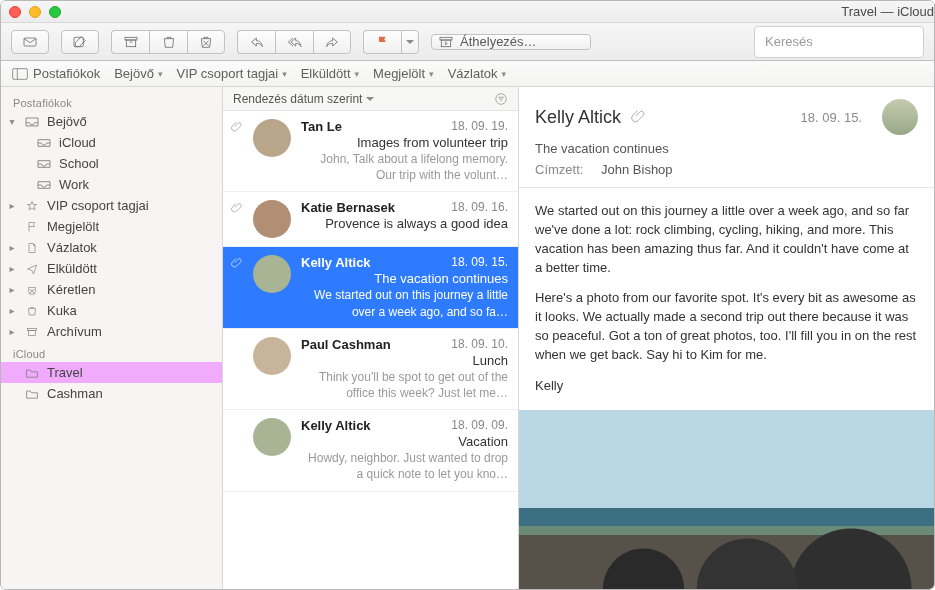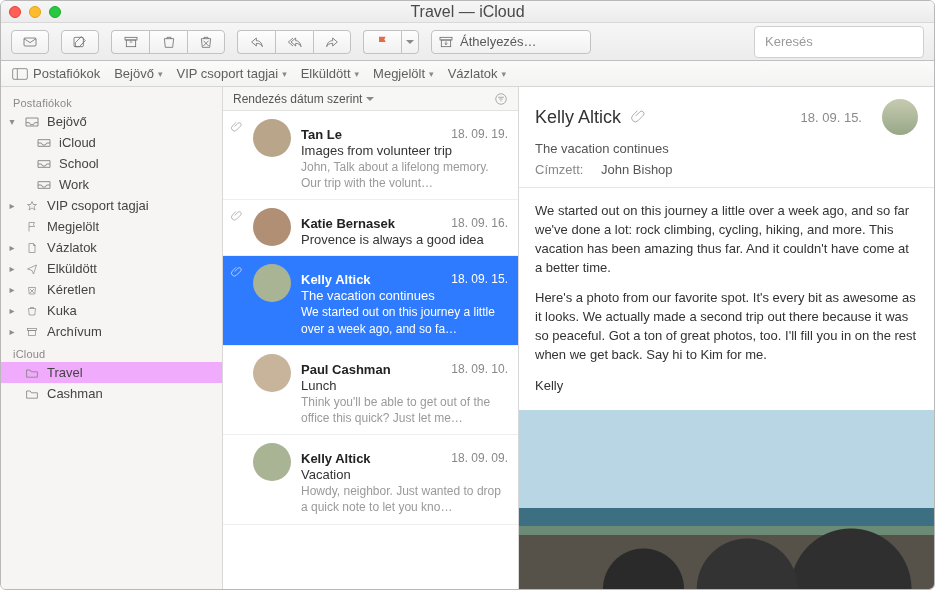--- a/index.html
+++ b/index.html
@@ -24,21 +24,21 @@
     border-bottom: 1px solid #d9d9d9;
     display: flex;
     align-items: center;
     position: relative;
   }
   .traffic-lights { position: absolute; left: 8px; display: flex; gap: 8px; }
   .tl { width: 12px; height: 12px; border-radius: 50%; }
   .tl.red { background: #ff5f57; border: 0.5px solid #e24238; }
   .tl.yellow { background: #ffbd2e; border: 0.5px solid #e1a116; }
   .tl.green { background: #28c940; border: 0.5px solid #1dab2c; }
-  .win-title { flex: 1; text-align: center; font-size: 16px; color: #4a4a4a; }
+  .win-title { flex: 1; text-align: right; font-size: 13px; color: #4a4a4a; }
 
   
   .toolbar {
     height: 38px;
     background: linear-gradient(#f6f6f6, #ececec);
     border-bottom: 1px solid #c0c0c0;
     display: flex;
     align-items: center;
     padding: 0 10px;
     gap: 12px;
@@ -53,21 +53,21 @@
     color: #6a6a6a;
     cursor: default;
   }
   .tb-group .tb-btn { border-radius: 0; border-right-width: 0; }
   .tb-group .tb-btn:first-child { border-radius: 4px 0 0 4px; }
   .tb-group .tb-btn:last-child { border-radius: 0 4px 4px 0; border-right-width: 1px; }
   .tb-btn svg { width: 16px; height: 16px; }
   .flag-btn svg path { fill: #e06c4a; }
   .flag-dd { width: 18px; }
   .move-btn {
-    height: 24px; display: flex; align-items: center;
+    height: 16px; display: flex; align-items: center;
     background: linear-gradient(#fdfdfd,#f1f1f1);
     border: 1px solid #c2c2c2; border-radius: 4px;
     padding: 0 10px 0 6px; gap: 6px; color: #595959; font-size: 13px;
     min-width: 160px;
   }
   .search-field {
     flex: 1; height: 32px; max-width: 170px; margin-left: auto;
     background: #fff; border: 1px solid #cfcfcf; border-radius: 4px;
     display: flex; align-items: center; padding: 0 6px; gap: 4px; color: #9a9a9a;
   }
@@ -103,20 +103,21 @@
   .sb-row .disclose { width: 10px; font-size: 10px; color: #8d8d8d; text-align: center; }
   .sb-row .icon { width: 18px; height: 14px; display:inline-flex; align-items:center; justify-content:center; color:#7d7d7d; }
   .sb-row.child { padding-left: 34px; }
   .sb-row.selected { background: #f0abfc; }
   .sb-row.child .icon svg, .sb-row .icon svg { width: 16px; height: 12px; }
 
   
   .msglist {
     width: 296px; border-right: 1px solid #d8d8d8; display: flex; flex-direction: column;
     background: #fff;
+    text-align: right;
   }
   .msglist-header {
     height: 24px; background: #f7f7f6; border-bottom: 1px solid #e2e2e2;
     display: flex; align-items: center; padding: 0 10px; font-size: 12px; color: #555;
     justify-content: space-between;
   }
   .msglist-header .sort { display:flex; align-items:center; gap:4px; cursor: default; }
   .msg-items { flex: 1; overflow-y: auto; }
   .msg-item {
     display: flex; gap: 10px; padding: 8px 10px 8px 6px;
@@ -125,21 +126,21 @@
   .msg-item.selected { background: #2f7bff; color: #fff; }
   .msg-item.selected .msg-from, .msg-item.selected .msg-date,
   .msg-item.selected .msg-subj, .msg-item.selected .msg-prev { color: #fff !important; }
   .msg-gutter { width: 14px; display:flex; align-items:flex-start; justify-content:center; padding-top: 2px; color: #9b9b9b; }
   .msg-item.selected .msg-gutter { color: #dbe8ff; }
   .avatar {
     width: 38px; height: 38px; border-radius: 50%;
     background: linear-gradient(#cfd3b9,#9fae8f); flex-shrink: 0;
   }
   .msg-main { flex: 1; min-width: 0; }
-  .msg-line1 { display: flex; justify-content: space-between; gap: 8px; margin-top: 8px; }
+  .msg-line1 { display: flex; justify-content: space-between; gap: 8px; }
   .msg-from { font-weight: 600; color: #222; font-size: 13px; white-space: nowrap; overflow: hidden; text-overflow: ellipsis; }
   .msg-date { font-size: 12px; color: #888; white-space: nowrap; }
   .msg-subj { font-size: 13px; color: #333; margin-top: 1px; white-space: nowrap; overflow: hidden; text-overflow: ellipsis; }
   .msg-prev { font-size: 12px; color: #9a9a9a; margin-top: 1px; line-height: 1.35; display: -webkit-box; -webkit-line-clamp: 2; -webkit-box-orient: vertical; overflow: hidden; }
 
   
   .reader { flex: 1; display: flex; flex-direction: column; overflow: hidden; }
   .reader-head {
     padding: 12px 16px 10px; border-bottom: 1px solid #e6e6e6;
   }
@@ -480,21 +481,21 @@
         </div>
         <div class="msg-item">
     <div class="msg-gutter"></div>
     <div class="avatar" style="background:#c8b49a"></div>
     <div class="msg-main">
       <div class="msg-line1">
         <span class="msg-from">Paul Cashman</span>
         <span class="msg-date">18. 09. 10.</span>
       </div>
       <div class="msg-subj">Lunch</div>
-      <div class="msg-prev">Think you'll be able to get out of the office this quick? Just let me…</div>
+      <div class="msg-prev">Think you'll be spot to get out of the office this week? Just let me…</div>
     </div>
         </div>
         <div class="msg-item">
     <div class="msg-gutter"></div>
     <div class="avatar" style="background:#a8b494"></div>
     <div class="msg-main">
       <div class="msg-line1">
         <span class="msg-from">Kelly Altick</span>
         <span class="msg-date">18. 09. 09.</span>
       </div>

